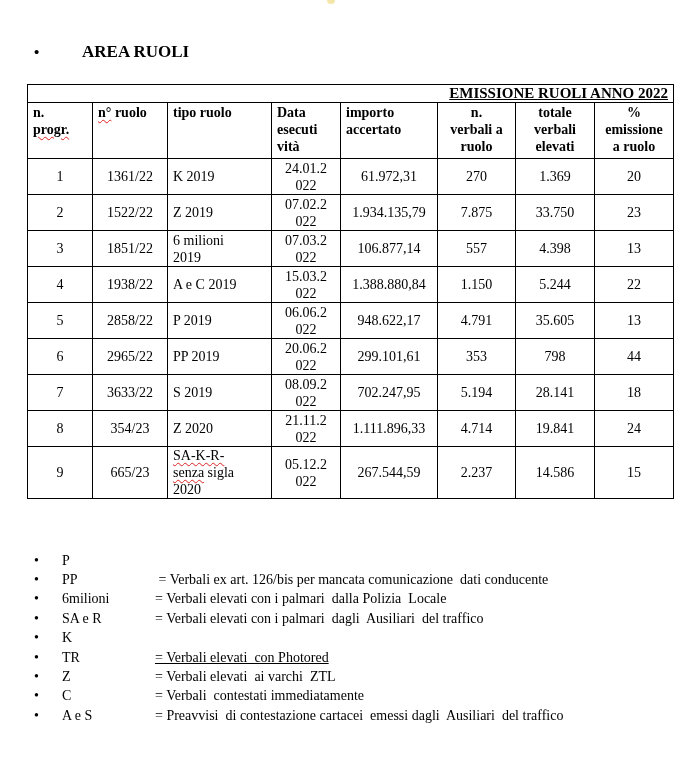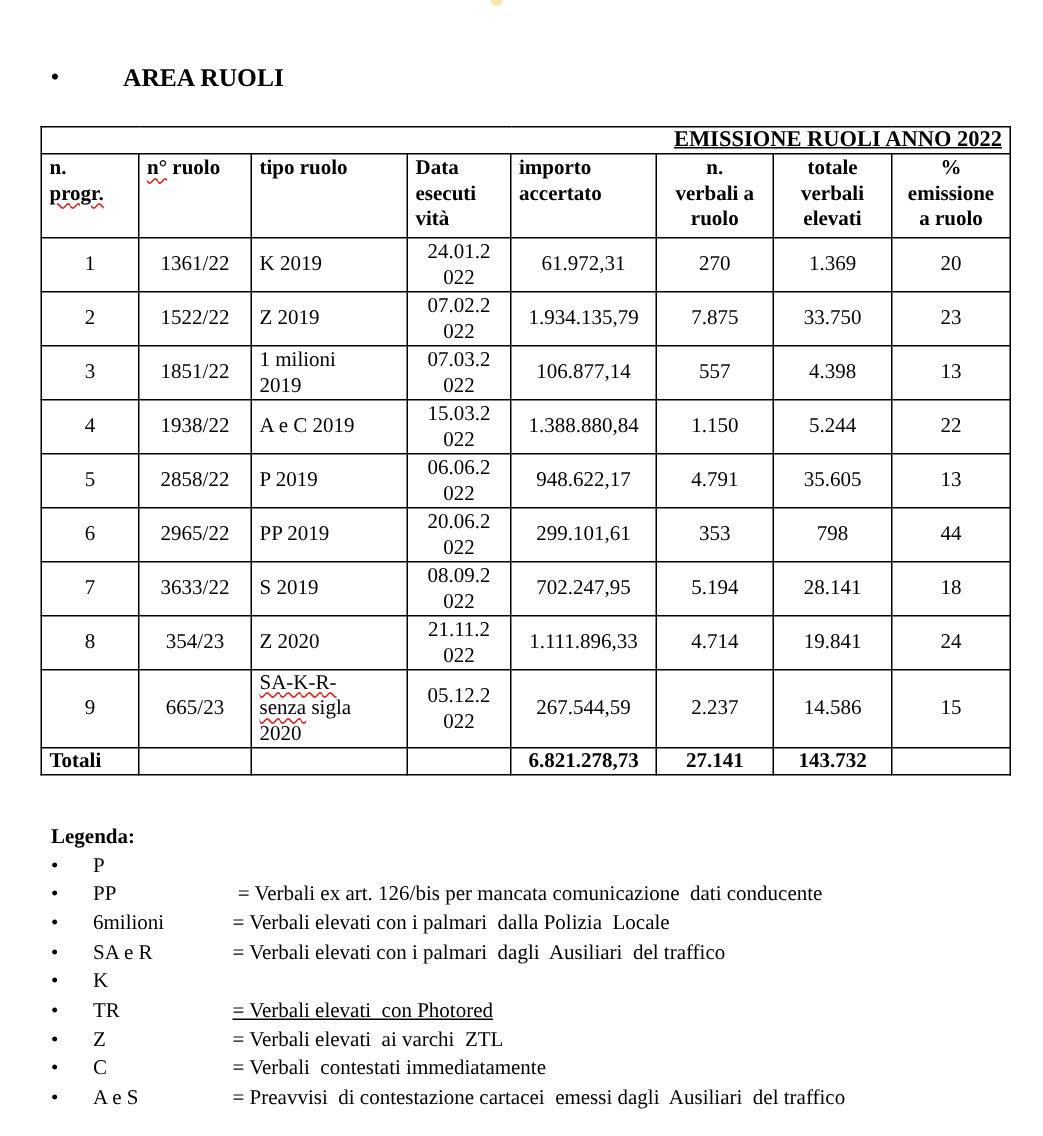--- a/index.html
+++ b/index.html
@@ -81,21 +81,21 @@
         <td class="l"><span>Z 2019</span></td>
         <td class="date"><span>07.02.2</span><br><span>022</span></td>
         <td class="r">1.934.135,79</td>
         <td class="r">7.875</td>
         <td class="r">33.750</td>
         <td class="c">23</td>
       </tr>
       <tr class="row">
         <td class="c">3</td>
         <td class="c">1851/22</td>
-        <td class="l"><span>1 milioni</span><br><span>2019</span></td>
+        <td class="l"><span>6 milioni</span><br><span>2019</span></td>
         <td class="date"><span>07.03.2</span><br><span>022</span></td>
         <td class="r">106.877,14</td>
         <td class="r">557</td>
         <td class="r">4.398</td>
         <td class="c">13</td>
       </tr>
       <tr class="row">
         <td class="c">4</td>
         <td class="c">1938/22</td>
         <td class="l"><span>A e C 2019</span></td>
@@ -148,35 +148,24 @@
       <tr class="row tall">
         <td class="c">9</td>
         <td class="c">665/23</td>
         <td class="l"><span class="squig">SA-K-R-</span><br><span><span class="squig">senza</span> sigla</span><br><span>2020</span></td>
         <td class="date"><span>05.12.2</span><br><span>022</span></td>
         <td class="r">267.544,59</td>
         <td class="r">2.237</td>
         <td class="r">14.586</td>
         <td class="c">15</td>
       </tr>
-      <tr class="tot">
-        <td class="l">Totali</td>
-        <td></td>
-        <td></td>
-        <td></td>
-        <td class="r">6.821.278,73</td>
-        <td class="r">27.141</td>
-        <td class="r">143.732</td>
-        <td></td>
-      </tr>
     </tbody>
 </table>
 
 <div class="legend">
-  <div class="legend-title">Legenda:</div>
   <div id="legend-items">
       <div class="legend-item">
         <span class="b">•</span>
         <span class="k">P</span>
       </div>
       <div class="legend-item">
         <span class="b">•</span>
         <span class="k">PP</span>
         <span class="d" style="white-space: pre;"> = Verbali ex art. 126/bis per mancata comunicazione  dati conducente</span>
       </div>

